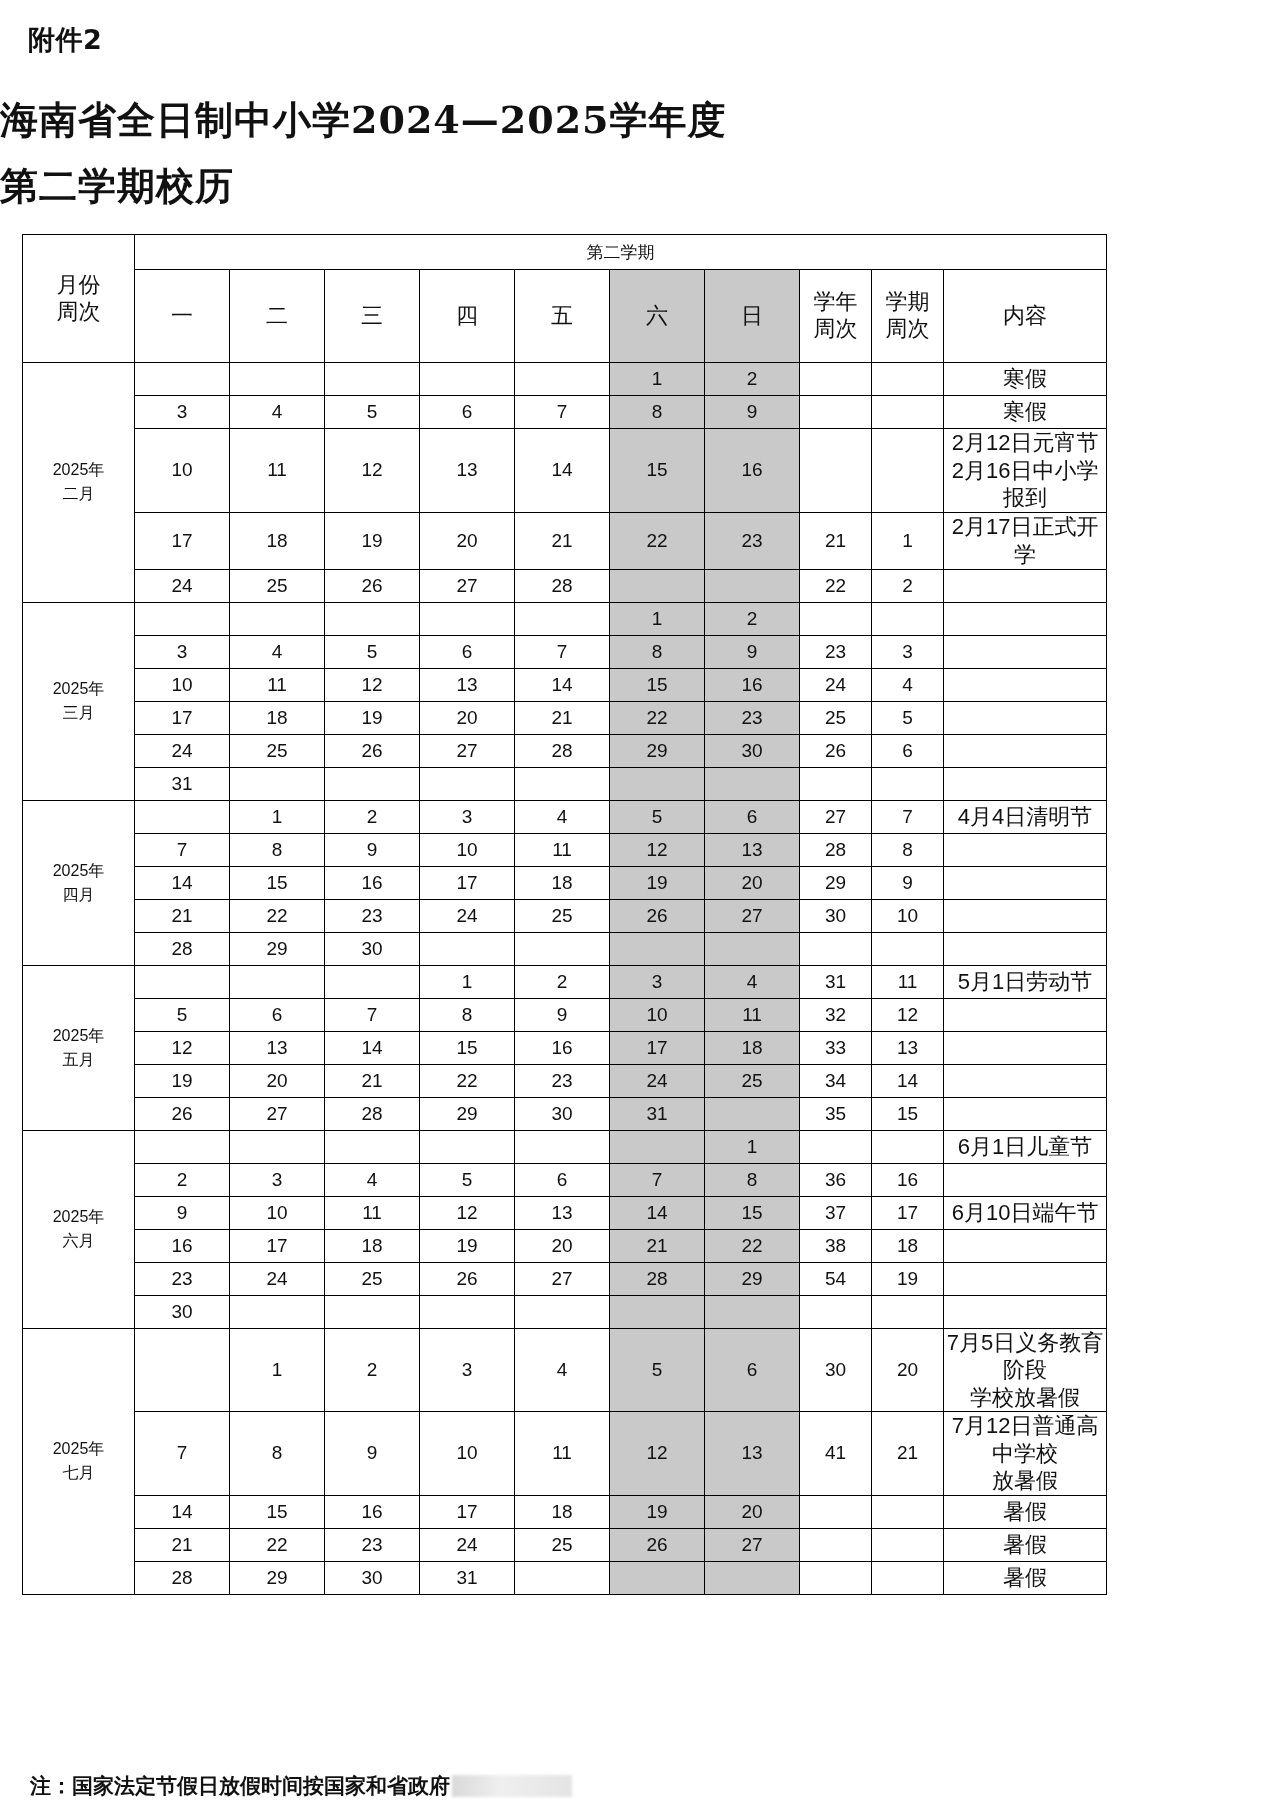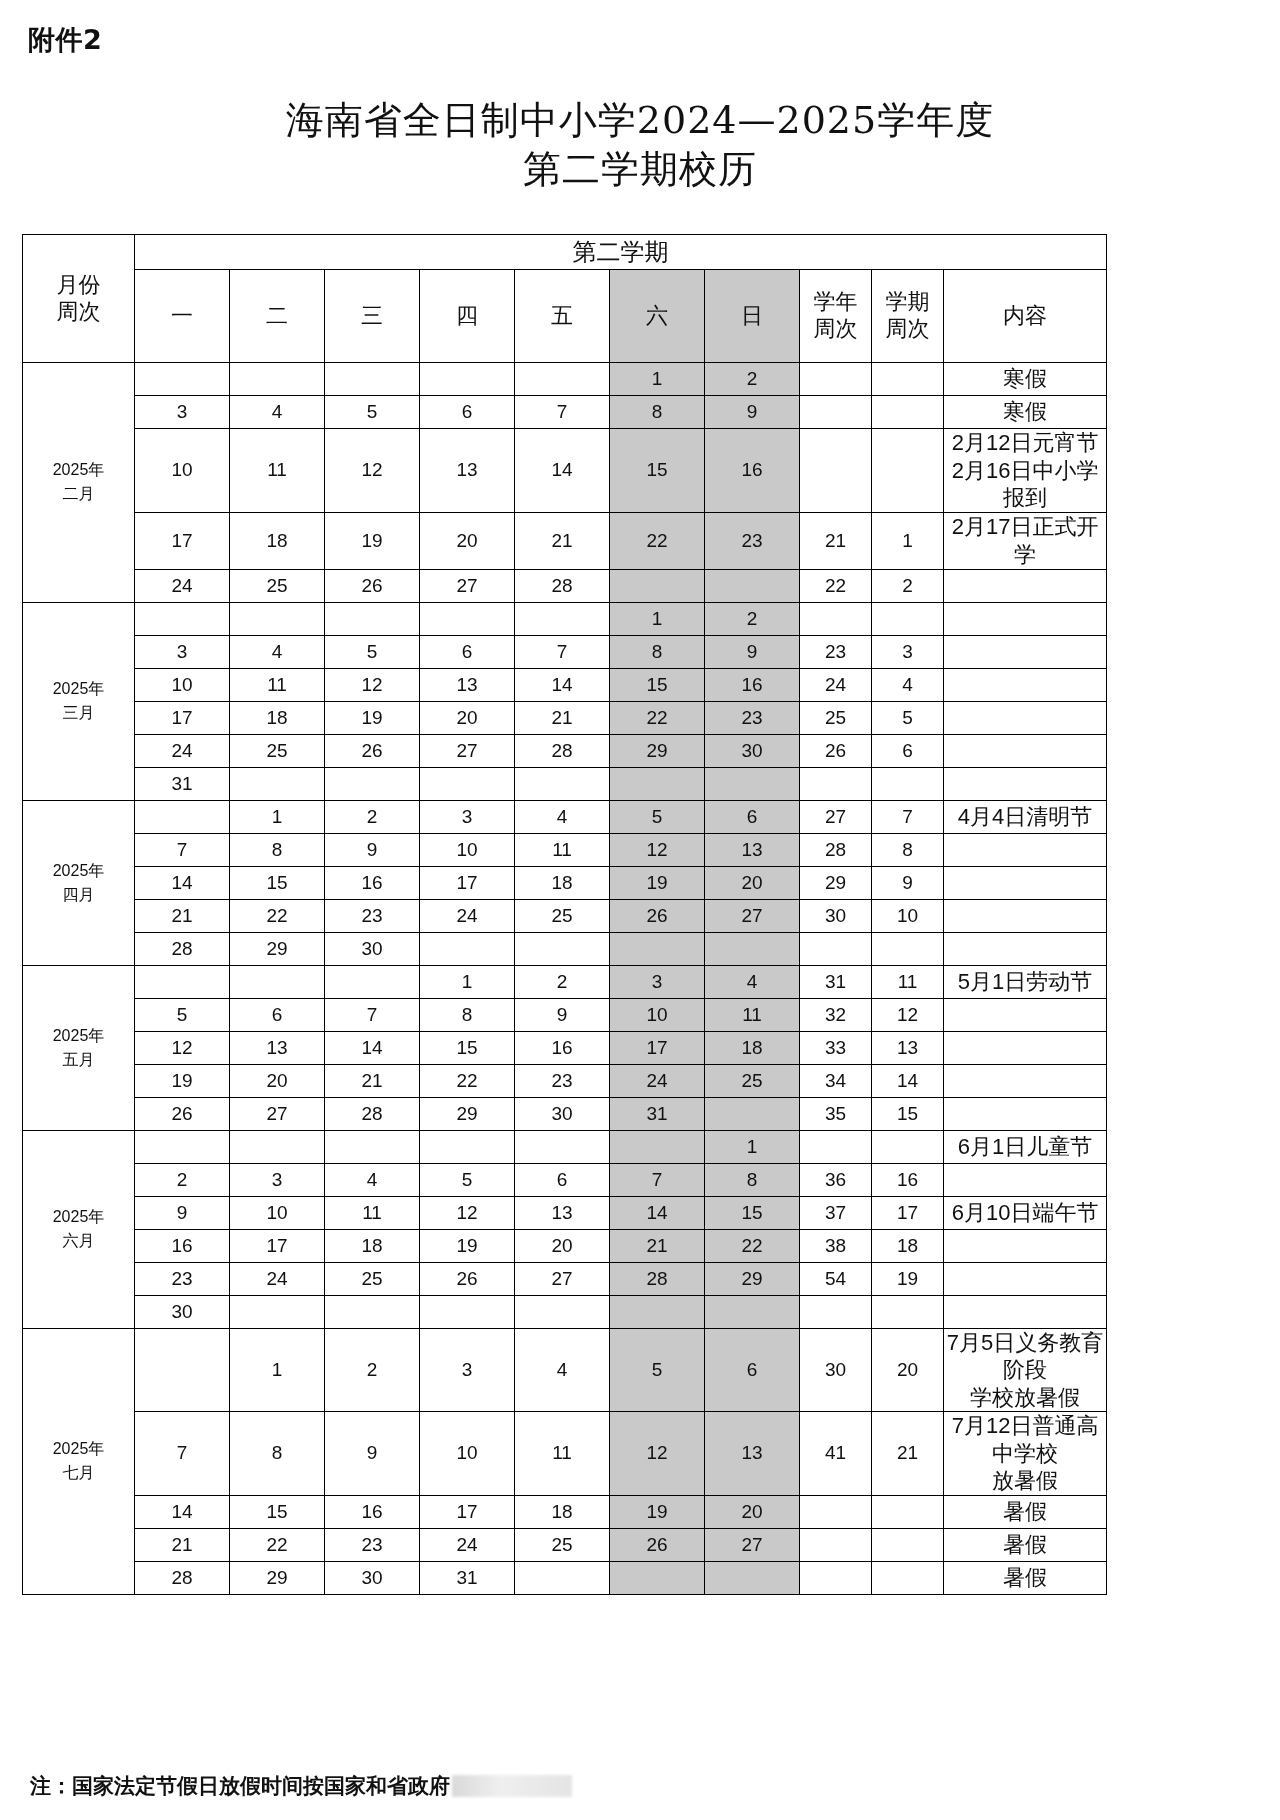--- a/index.html
+++ b/index.html
@@ -12,28 +12,28 @@
   .page{position:relative;width:1280px;height:1397px;box-sizing:border-box;}
 
   .attach{
     position:absolute;left:28px;top:22px;
     font-size:27px;font-weight:bold;letter-spacing:.5px;
     font-family:"DejaVu Sans","Liberation Sans",sans-serif;
   }
 
   .title{
     position:absolute;left:0;top:96px;width:1280px;
-    text-align:center;
+    text-align:left;
     font-family:"DejaVu Serif","Liberation Serif",serif;
-    font-weight:normal;
+    font-weight:bold;
     font-size:38px;
     line-height:1.28;
     letter-spacing:1px;
   }
-  .title .l2{display:block;}
+  .title .l2{display:block;margin-top:17px;}
 
   table.cal{
     position:absolute;left:22px;top:234px;
     border-collapse:collapse;
     width:1058px;
     table-layout:fixed;
     font-size:19px;
   }
   table.cal td,table.cal th{
     border:1.6px solid #000;
@@ -41,21 +41,21 @@
     vertical-align:middle;
     padding:0;
     font-weight:normal;
     font-family:"Liberation Sans","DejaVu Sans",sans-serif;
   }
   .c-month{width:112px;}
   .c-day{width:95px;}
   .c-wk{width:72px;}
   .c-note{width:163px;}
 
-  .hdr-span{height:34px;font-size:24px;}
+  .hdr-span{height:34px;font-size:17px;}
   .hdr-cell{height:92px;font-size:22px;line-height:1.22;}
   .sat,.sun{background:#c9c9c9;}
   .monthlbl{font-size:16px;line-height:1.5;}
   .note{font-size:22px;line-height:1.25;padding:2px 3px;}
   .row-n{height:33px;}
   .row-t{height:57px;}
 
   .footer{
     position:absolute;left:30px;top:1772px;
     font-size:21px;font-weight:bold;

